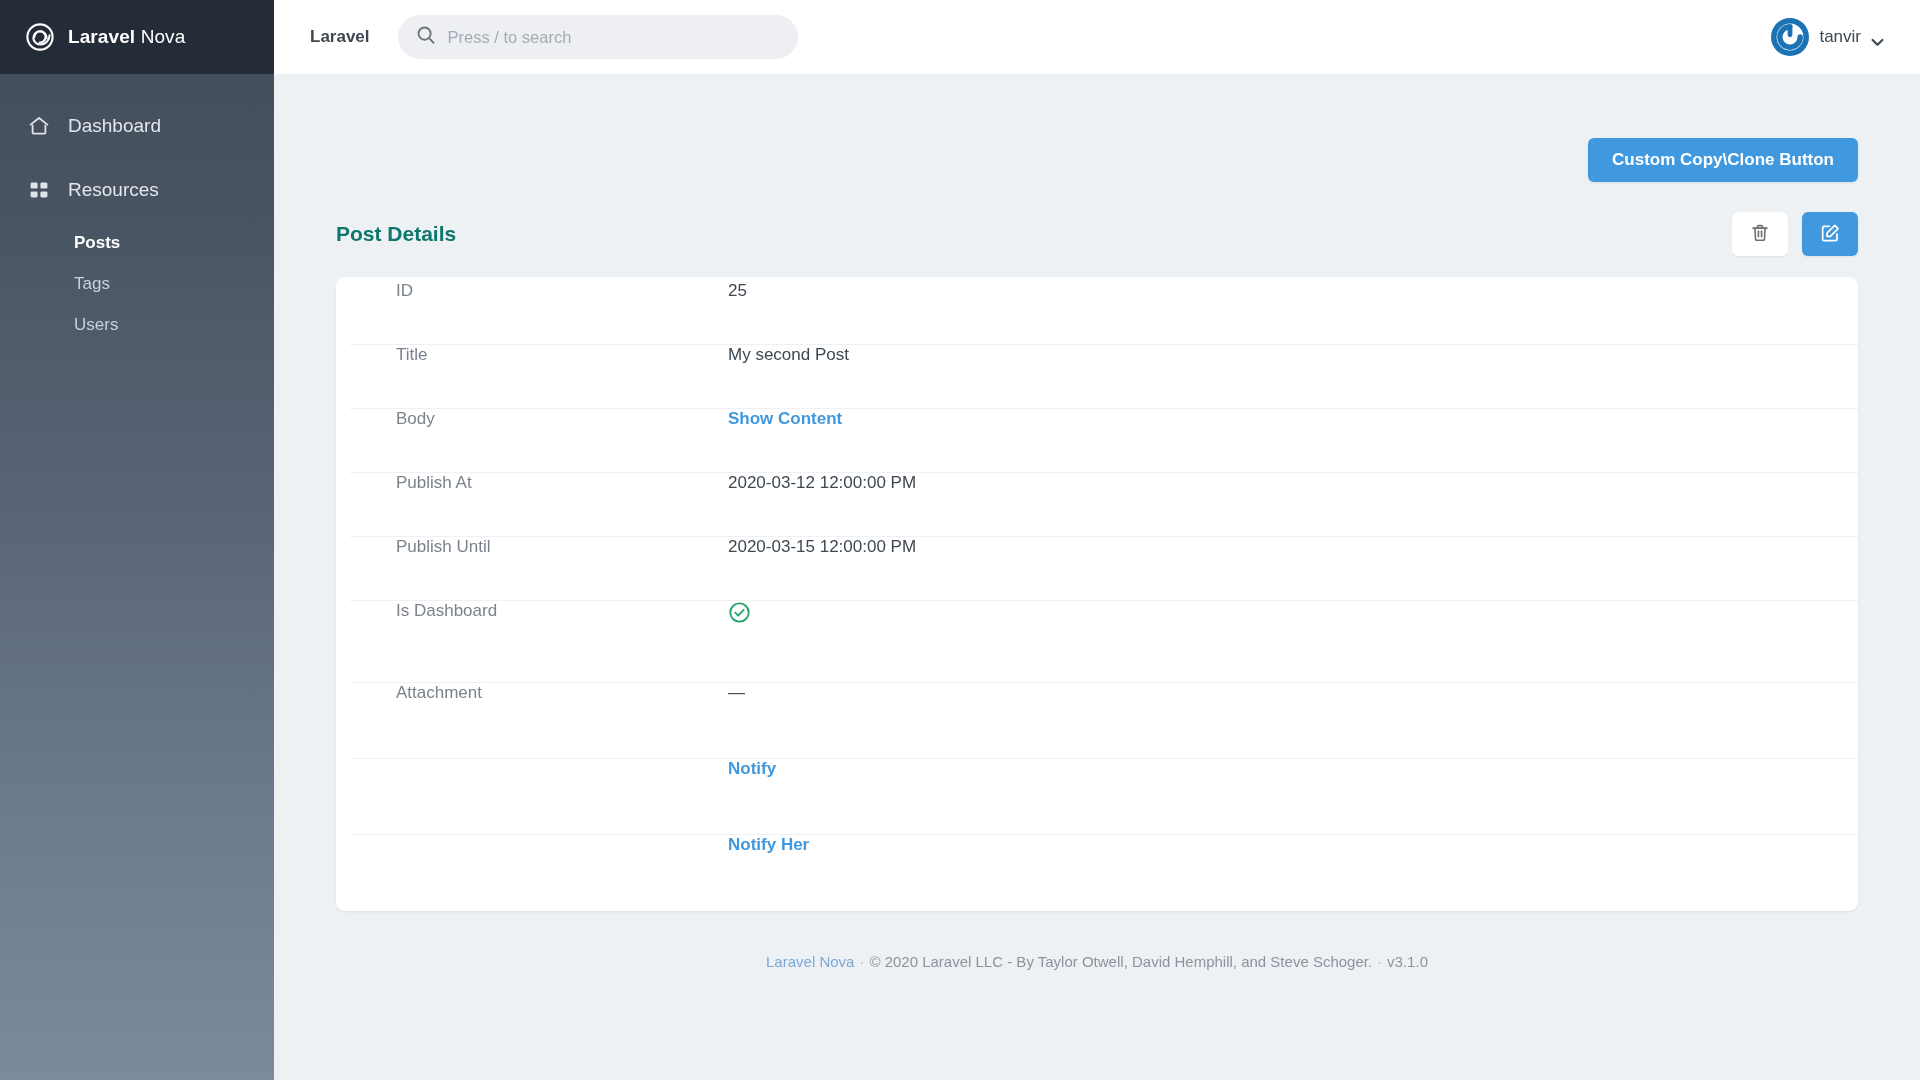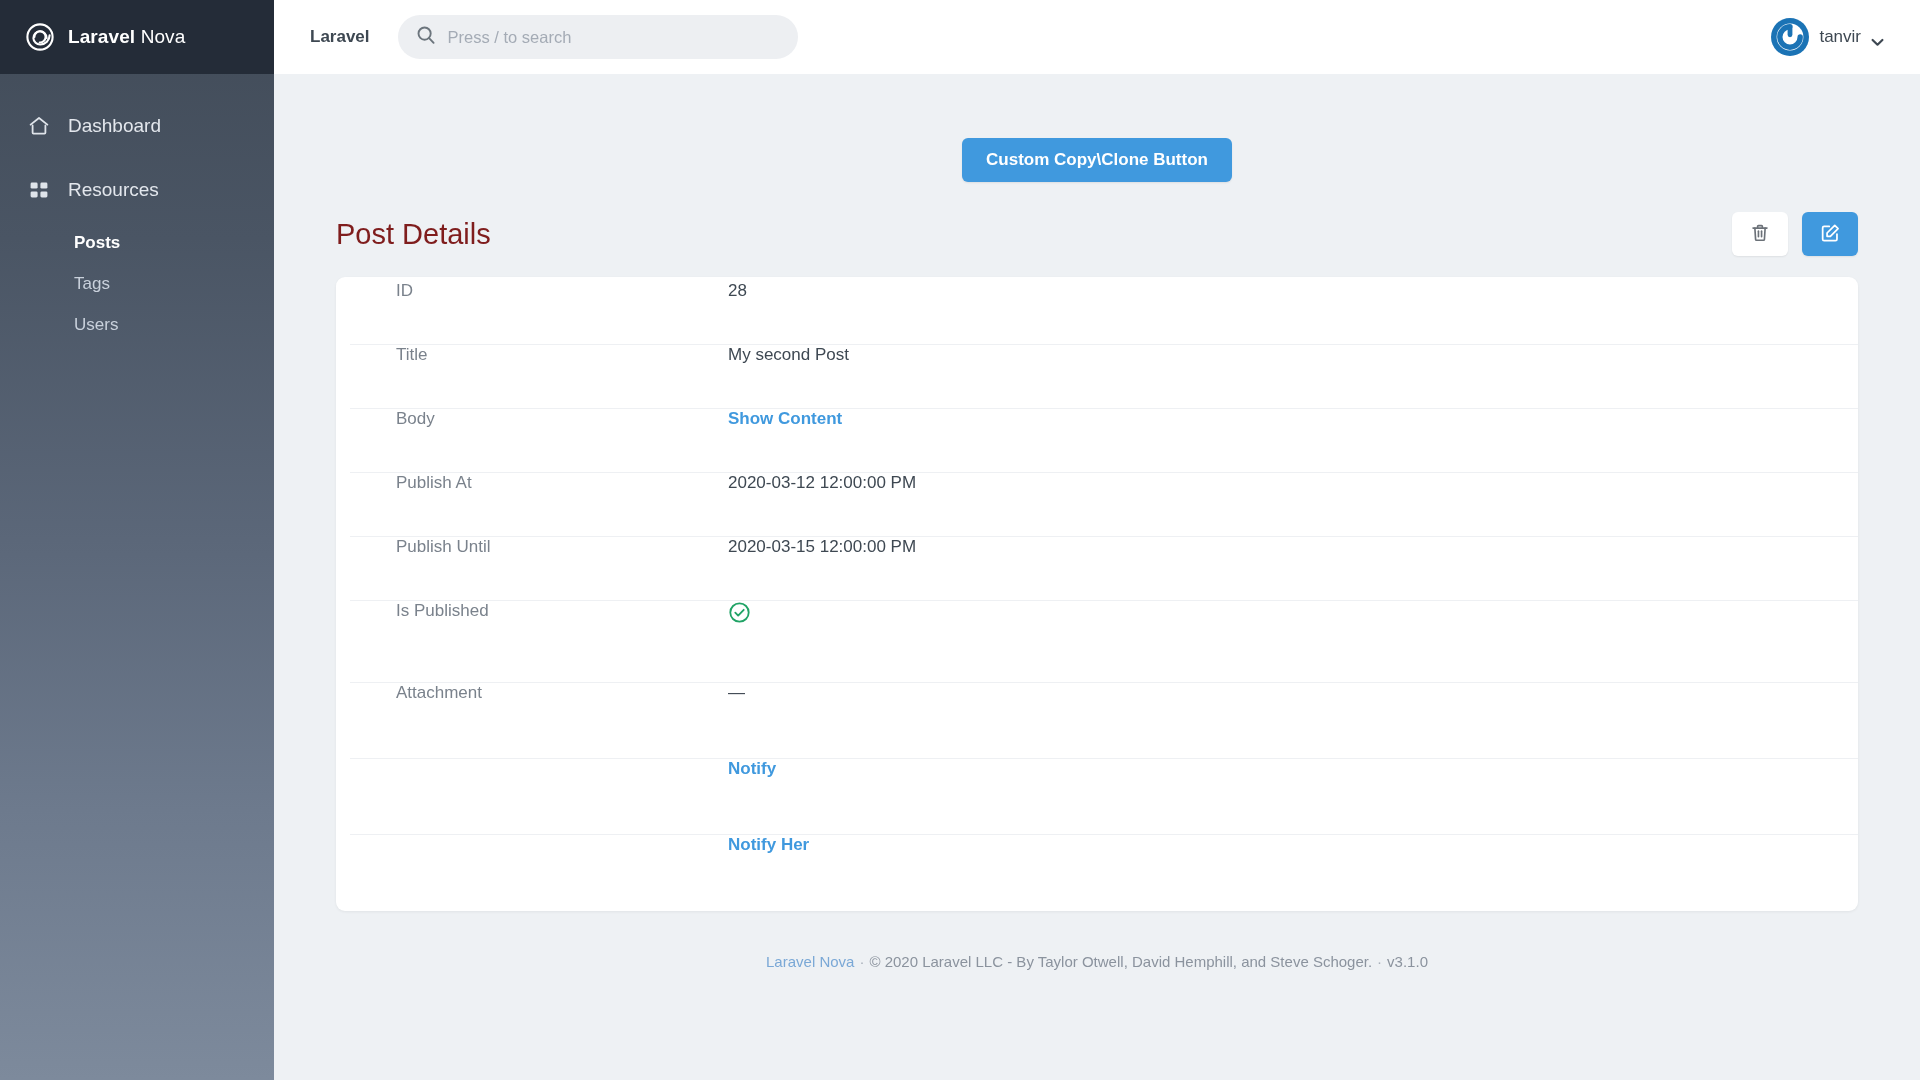--- a/index.html
+++ b/index.html
@@ -157,21 +157,21 @@
     padding: 0;
   }
   .content-inner {
     width: 1522px;
     margin: 0 auto;
     padding-top: 64px;
   }
 
   .top-actions {
     display: flex;
-    justify-content: center;
+    justify-content: flex-end;
     margin-bottom: 27px;
   }
   .btn-primary-lg {
     background: #4099de;
     color: #ffffff;
     font-size: 17px;
     font-weight: 700;
     border: none;
     border-radius: 6px;
     padding: 0 24px;
@@ -181,23 +181,23 @@
     box-shadow: 0 1px 2px rgba(0,0,0,.08);
   }
 
   .panel-head {
     display: flex;
     align-items: center;
     margin-bottom: 18px;
     min-height: 50px;
   }
   .panel-title {
-    font-size: 29px;
-    color: #7f1d1d;
-    font-weight: 400;
+    font-size: 21px;
+    color: #0f766e;
+    font-weight: 700;
   }
   .panel-head-spacer { flex: 1; }
   .head-btns { display: flex; gap: 14px; align-items: center; }
 
   .icon-btn {
     width: 56px;
     height: 44px;
     border-radius: 6px;
     border: none;
     display: flex;
@@ -399,21 +399,21 @@
               </span>
             </button>
 
           </div>
         </div>
 
         <div class="card">
 
           <div class="row">
             <div class="row-label">ID</div>
-            <div class="row-value">28</div>
+            <div class="row-value">25</div>
           </div>
 
           <div class="row">
             <div class="row-label">Title</div>
             <div class="row-value">My second Post</div>
           </div>
 
           <div class="row">
             <div class="row-label">Body</div>
             <div class="row-value link">Show Content</div>
@@ -423,21 +423,21 @@
             <div class="row-label">Publish At</div>
             <div class="row-value">2020-03-12 12:00:00 PM</div>
           </div>
 
           <div class="row">
             <div class="row-label">Publish Until</div>
             <div class="row-value">2020-03-15 12:00:00 PM</div>
           </div>
 
           <div class="row tall">
-            <div class="row-label">Is Published</div>
+            <div class="row-label">Is Dashboard</div>
             <div class="row-value">
               <span class="check-icon">
                 <svg viewBox="0 0 24 24" width="23" height="23">
                   <circle cx="12" cy="12" r="9.6" fill="none" stroke="#21a366" stroke-width="1.9"></circle>
                   <path d="M7.6 12.2 10.6 15.2 16.4 9.2" fill="none" stroke="#21a366" stroke-width="1.9" stroke-linecap="round" stroke-linejoin="round"></path>
                 </svg>
               </span>
             </div>
           </div>
 

